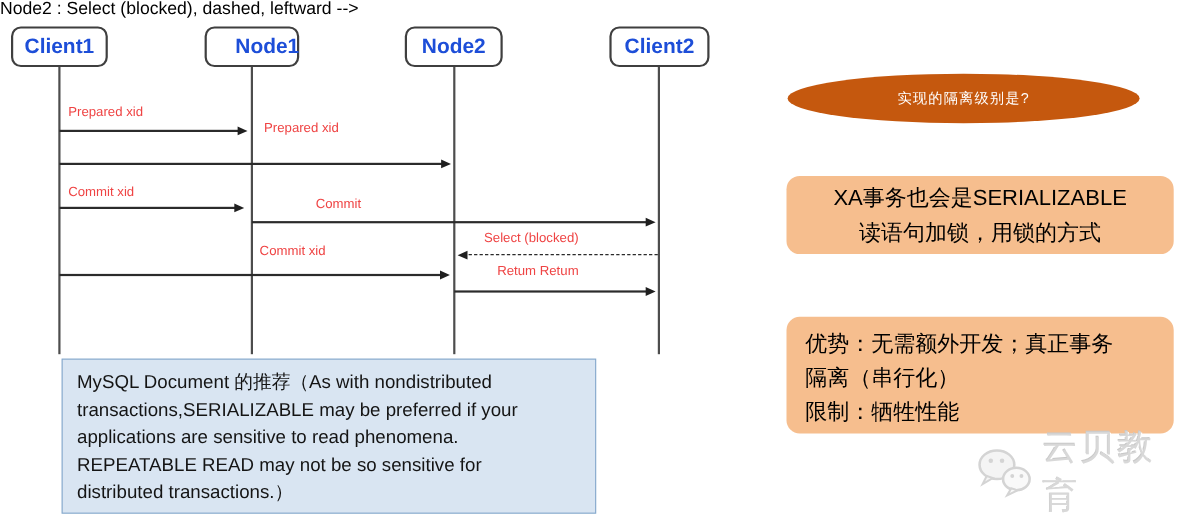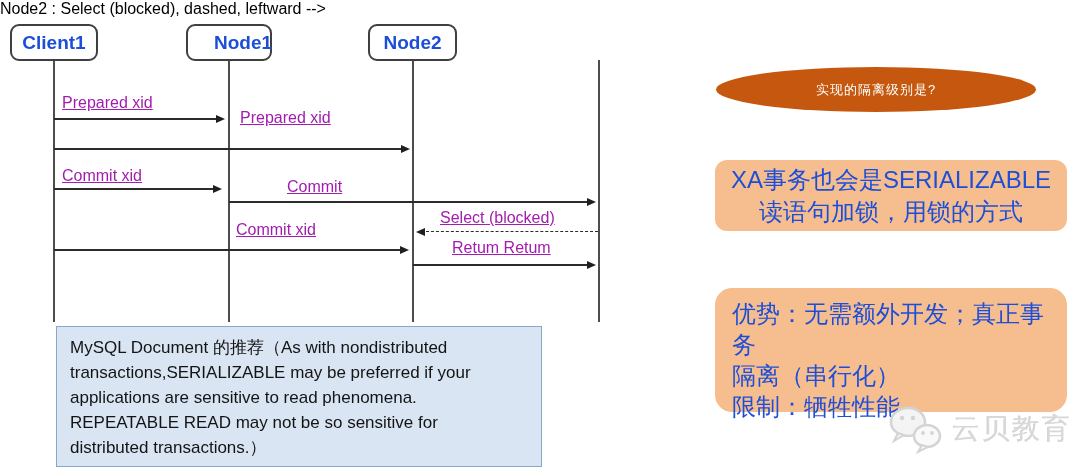--- a/index.html
+++ b/index.html
@@ -17,57 +17,58 @@
   }
   
   .lifeline { position:absolute; top:60px; width:1.5px; height:262px; background:#4d4d4d; z-index:1; }
   
   .msg-line { position:absolute; height:1.5px; background:#2b2b2b; z-index:2; }
   .msg-line.dashed { background:none; height:0; border-top:1.5px dashed #2b2b2b; }
   .head-right { position:absolute; width:0; height:0; z-index:2;
     border-top:4.5px solid transparent; border-bottom:4.5px solid transparent; border-left:9px solid #1f1f1f; }
   .head-left { position:absolute; width:0; height:0; z-index:2;
     border-top:4.5px solid transparent; border-bottom:4.5px solid transparent; border-right:9px solid #1f1f1f; }
-  .msg-label { position:absolute; font-size:16px; color:#a21caf; white-space:nowrap; z-index:2;text-decoration:underline; }
+  .msg-label { position:absolute; font-size:12px; color:#ef4444; white-space:nowrap; z-index:2; }
   
   .note {
     position:absolute; left:56px; top:326px; width:486px; height:141px;
     background:#d9e5f2; border:1.5px solid #85a8cc; color:#141414;
     font-size:17px; line-height:25px; padding:8px 8px 0 13px; z-index:4;
   }
   
   .bubble-ellipse {
     position:absolute; left:716px; top:67px; width:320px; height:45px;
     background:#c5580e; border-radius:50%;
     display:flex; align-items:center; justify-content:center;
     color:#ffffff; font-size:13px; letter-spacing:1px;
   }
   .orange-panel {
     position:absolute; left:715px; width:352px; background:#f6be8e;
-    border-radius:12px; color:#1d4ed8; font-size:24px;
+    border-radius:12px; color:#000000; font-size:20px;
   }
   #panel-analysis { top:160px; height:71px; text-align:center; padding-top:4px; line-height:32px; }
-  #panel-pros { top:288px; height:124px; padding:10px 4px 0 17px; line-height:31px;border-radius:17px; }
+  #panel-pros { top:288px; height:106px; padding:10px 4px 0 17px; line-height:31px; }
   
   .watermark { position:absolute; left:884px; top:400px; width:190px; height:58px; display:flex; align-items:center; z-index:1; }
   .watermark-text {
-    color:#d8d8d8; font-size:28px; letter-spacing:2px;
+    color:#d8d8d8; font-size:32px; letter-spacing:2px;
     text-shadow:1px 1px 0 #ffffff, -0.5px -0.5px 0 #c9c9c9;
   }
   .watermark svg { margin-right:6px; }
 </style>
 </head>
 <body>
 
 <div id="canvas">
 
   
   <div class="participant" style="left:10px;  width:88px;">Client1</div>
   <div class="participant" style="left:186px; width:86px;padding-left:28px;">Node1</div>
   <div class="participant" style="left:368px; width:89px;">Node2</div>
+  <div class="participant" style="left:554px; width:91px;">Client2</div>
 
   
   <div class="lifeline" style="left:53px;"></div>
   <div class="lifeline" style="left:228px;"></div>
   <div class="lifeline" style="left:412px;"></div>
   <div class="lifeline" style="left:598px;"></div>
 
   
   <div class="msg-label" style="left:62px; top:94px;">Prepared xid</div>
   <div class="msg-line" style="left:54px; top:118px; width:163px;"></div>

